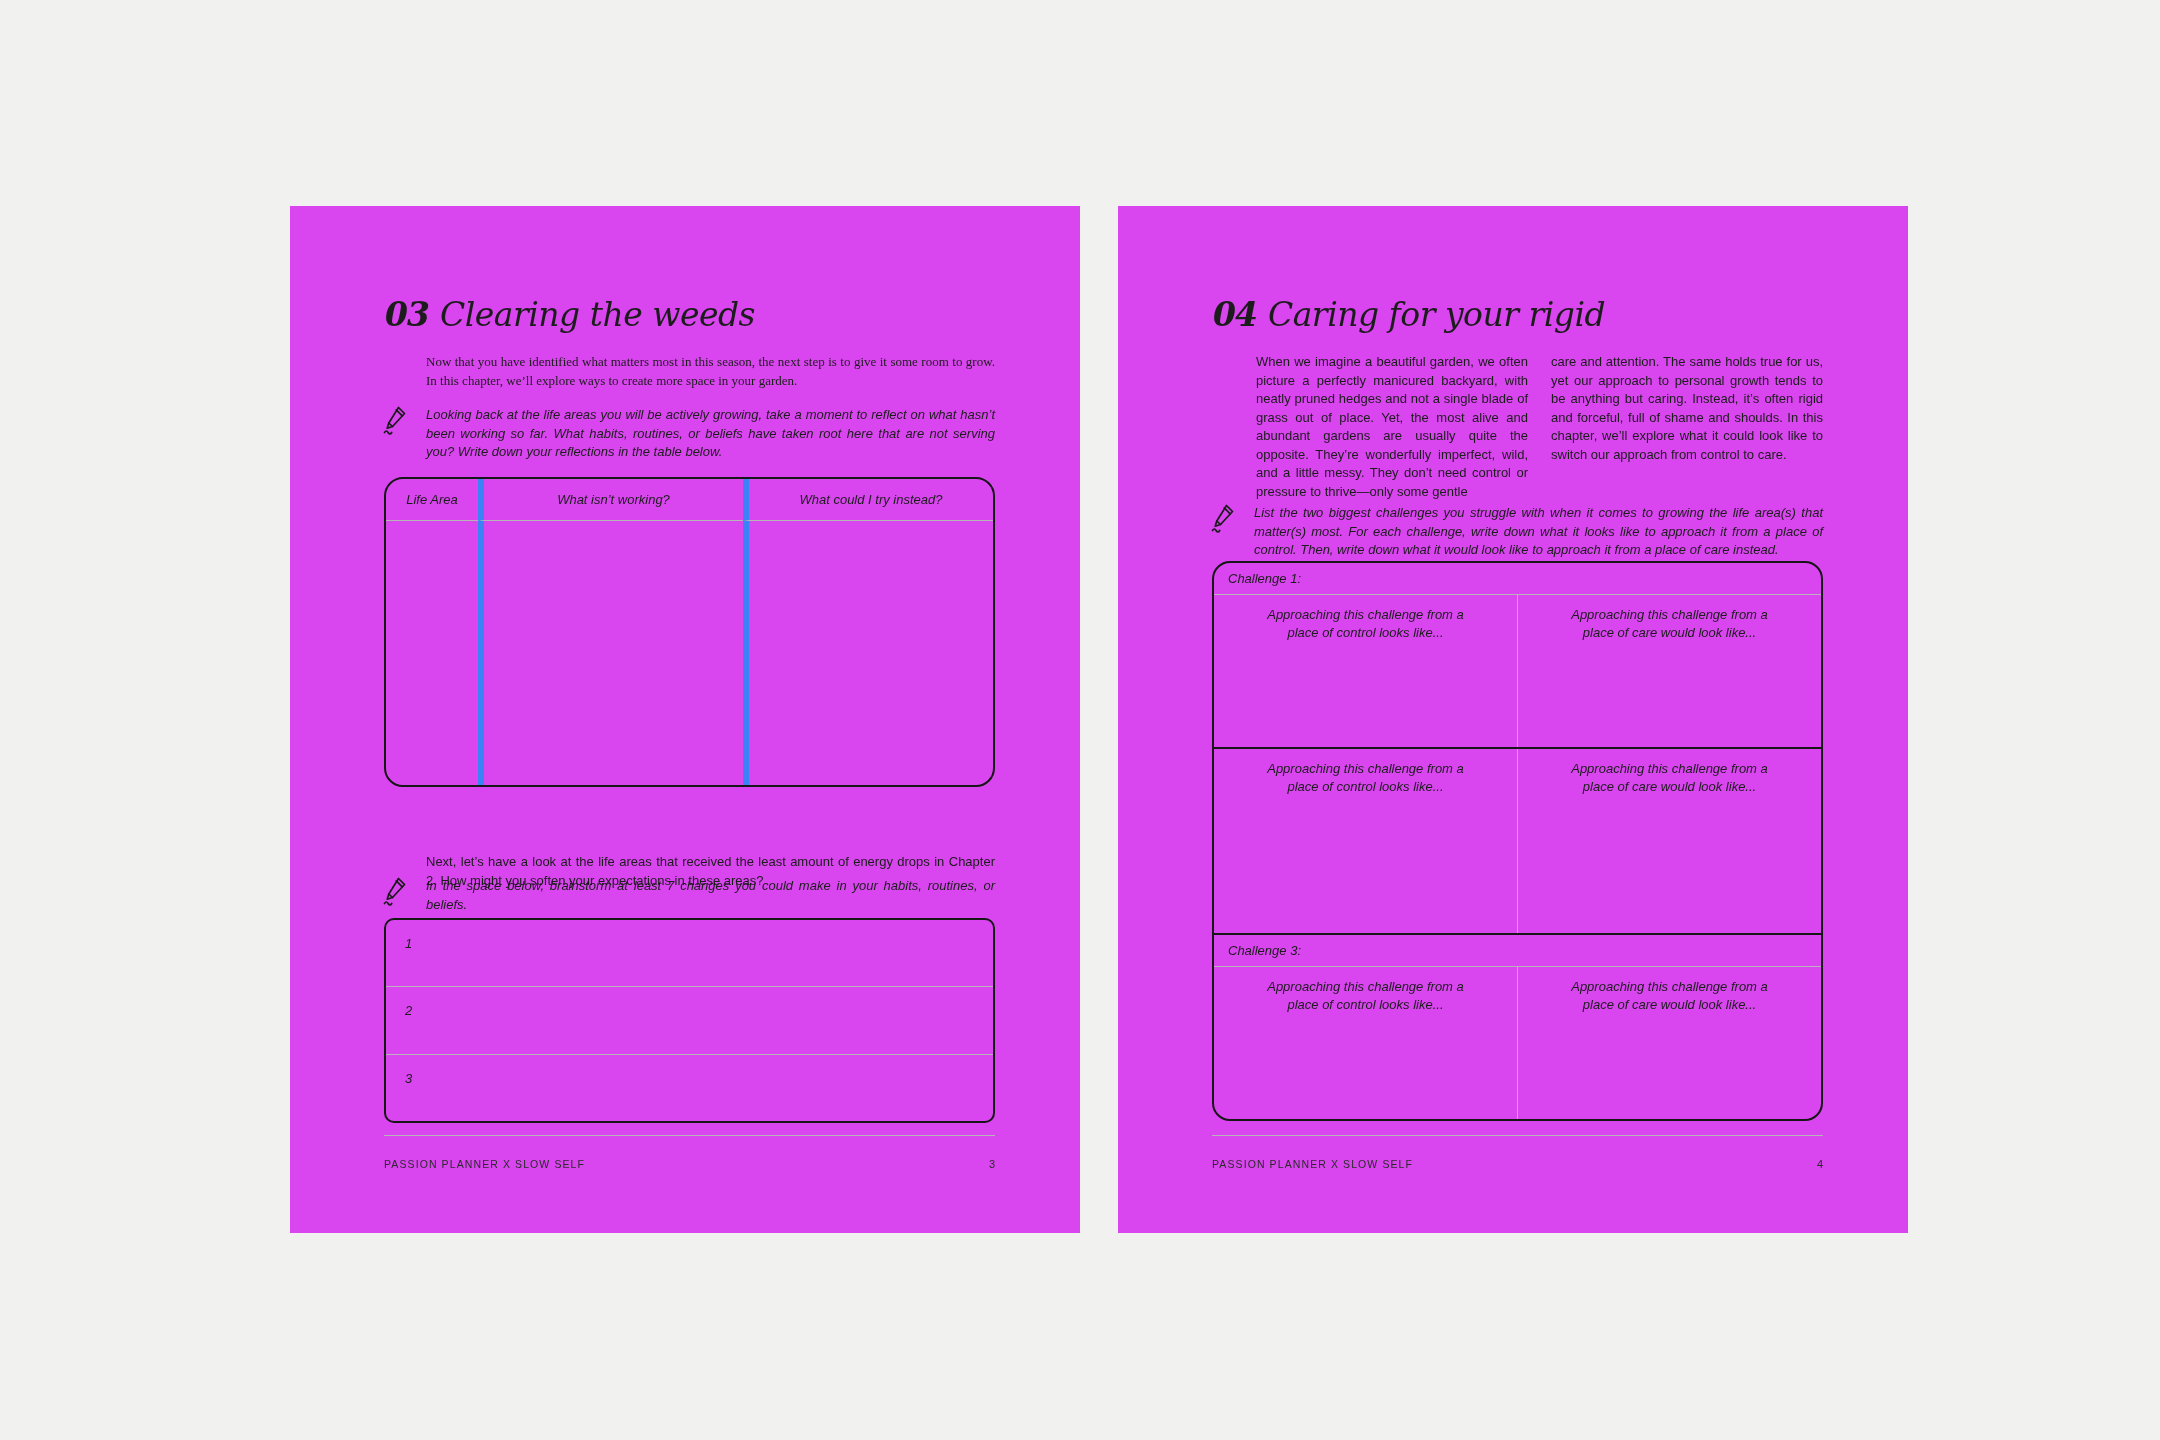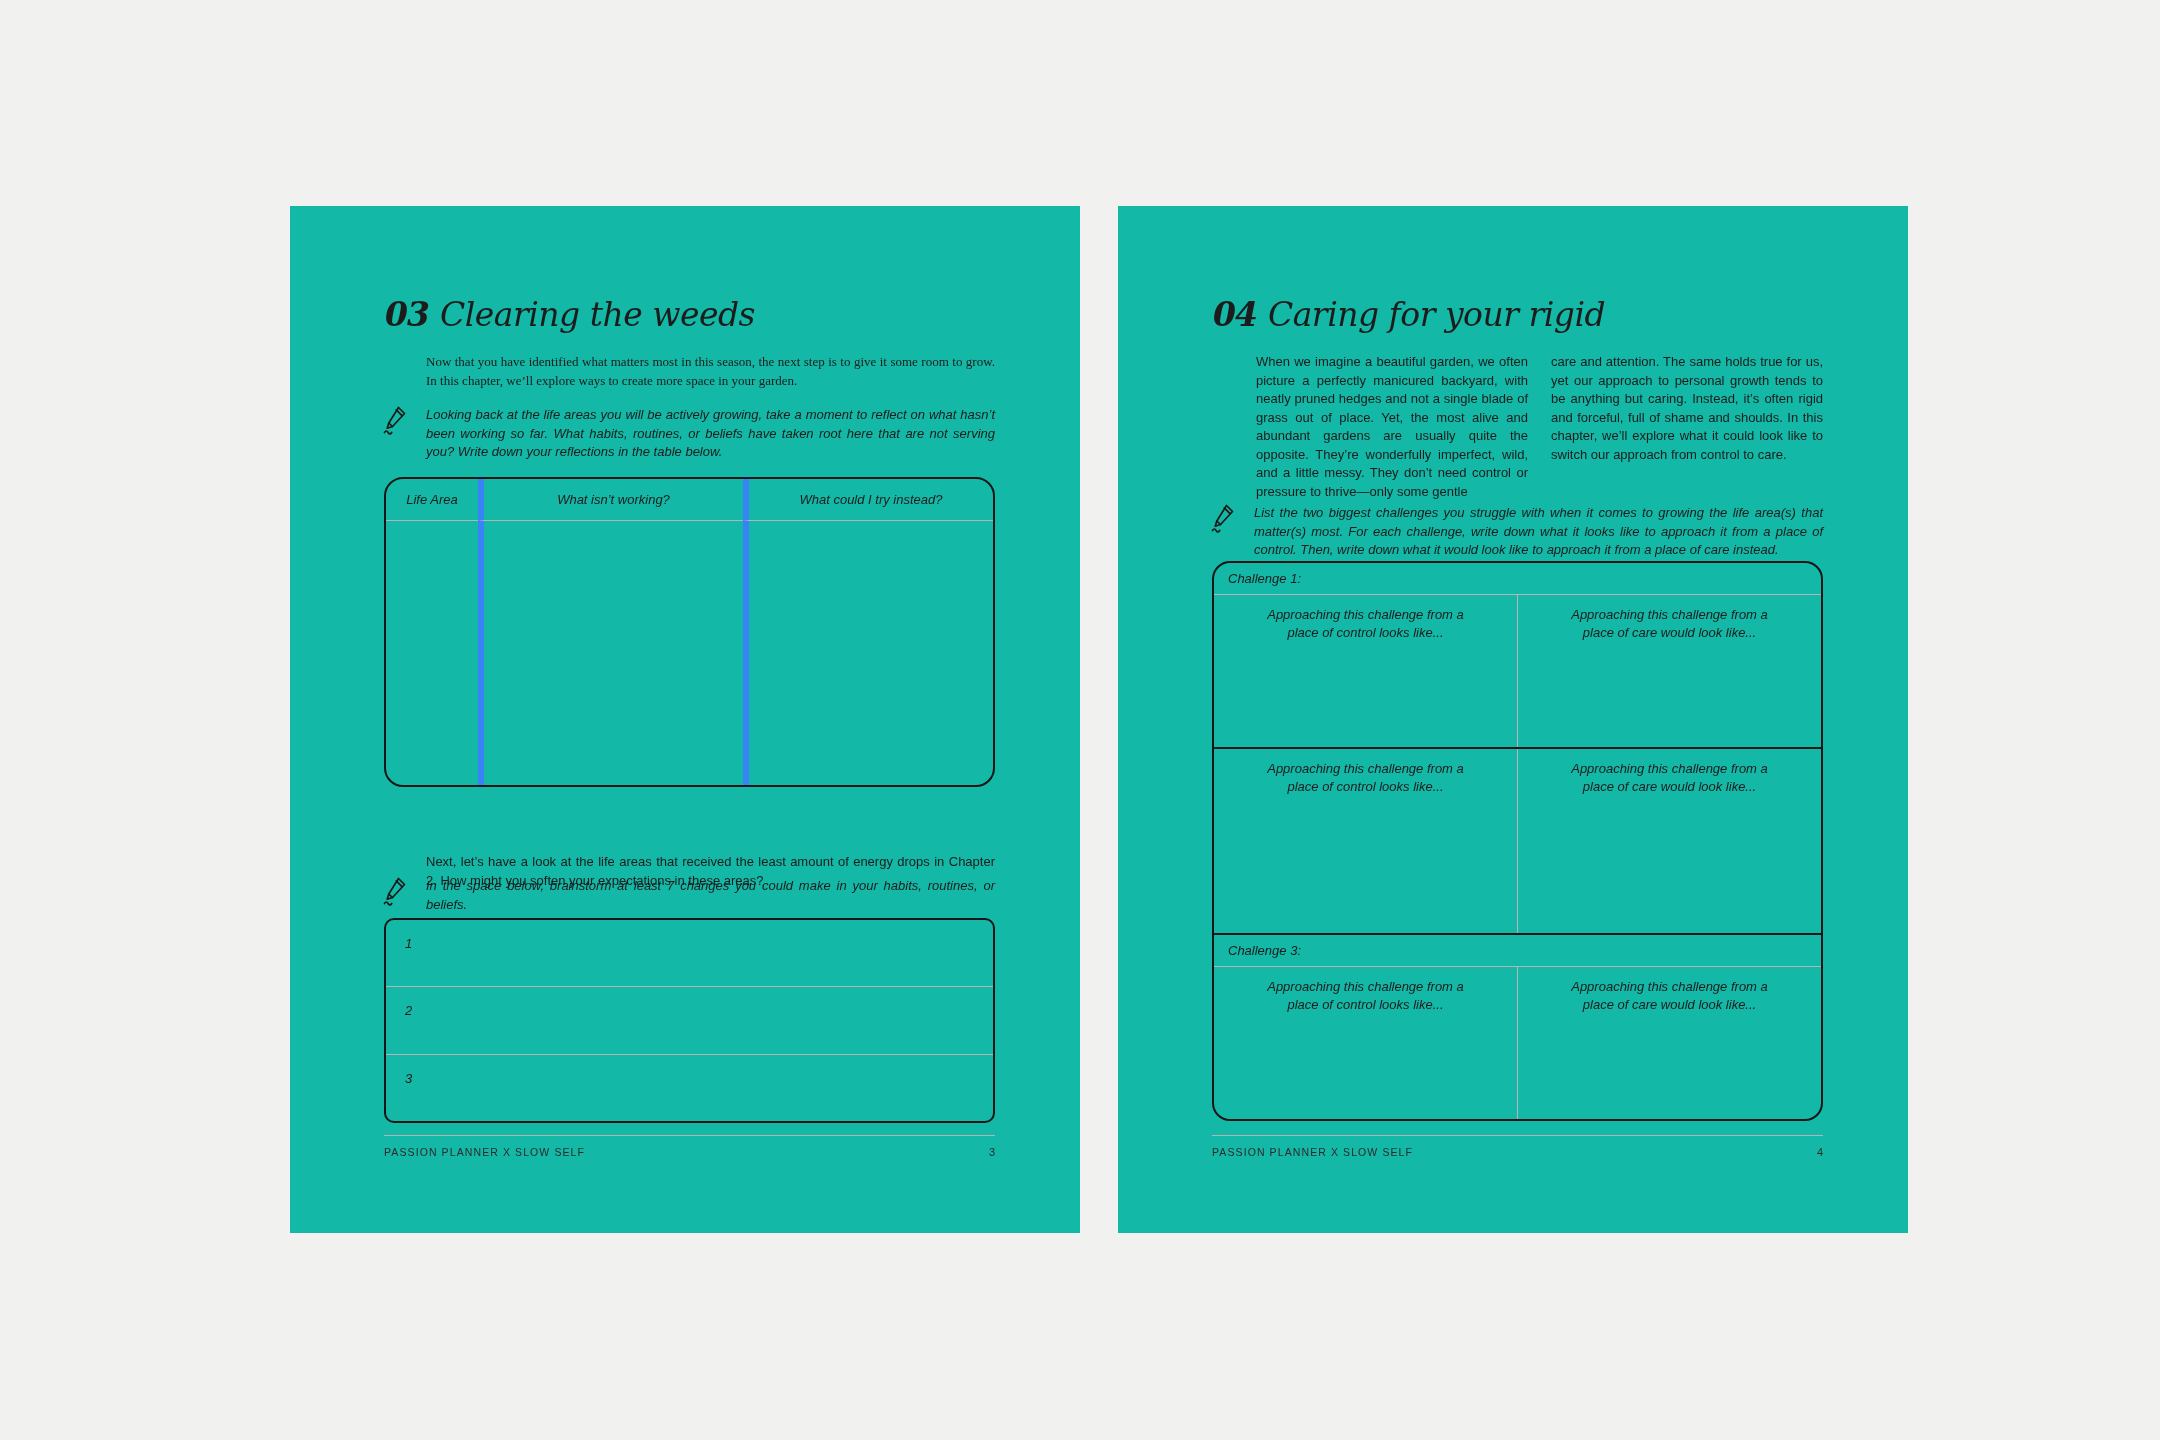--- a/index.html
+++ b/index.html
@@ -8,21 +8,21 @@
     background:#f1f1ef;
     position:relative;
     overflow:hidden;
     font-family:"Liberation Sans",sans-serif;
     color:#1c1c1c;
     -webkit-font-smoothing:antialiased;
   }
   .page{
     position:absolute;
     width:790px;height:1027px;
-    background:#14b8a6;
+    background:#d946ef;
     top:206px;
   }
   .page-left{left:290px;}
   .page-right{left:1118px;}
 
   
   .chapter-heading{
     position:absolute;left:95px;top:88px;right:85px;
     font-family:"DejaVu Serif",serif;
     font-style:italic;
@@ -111,21 +111,21 @@
   .twocol .col{
     flex:1 1 0;
     font-size:13px;line-height:18.5px;
     text-align:justify;
   }
 
   
   .pfooter{
     position:absolute;left:94px;right:85px;top:929px;
     border-top:1px solid #b5b5b5;
-    padding-top:10px;
+    padding-top:22px;
     display:flex;justify-content:space-between;align-items:baseline;
     font-size:10.5px;letter-spacing:1.1px;color:#2a2a2a;
   }
   .pfooter .pgnum{letter-spacing:0;font-size:11px;}
 </style>
 </head>
 <body>
 
 <div class="page page-left">
 

